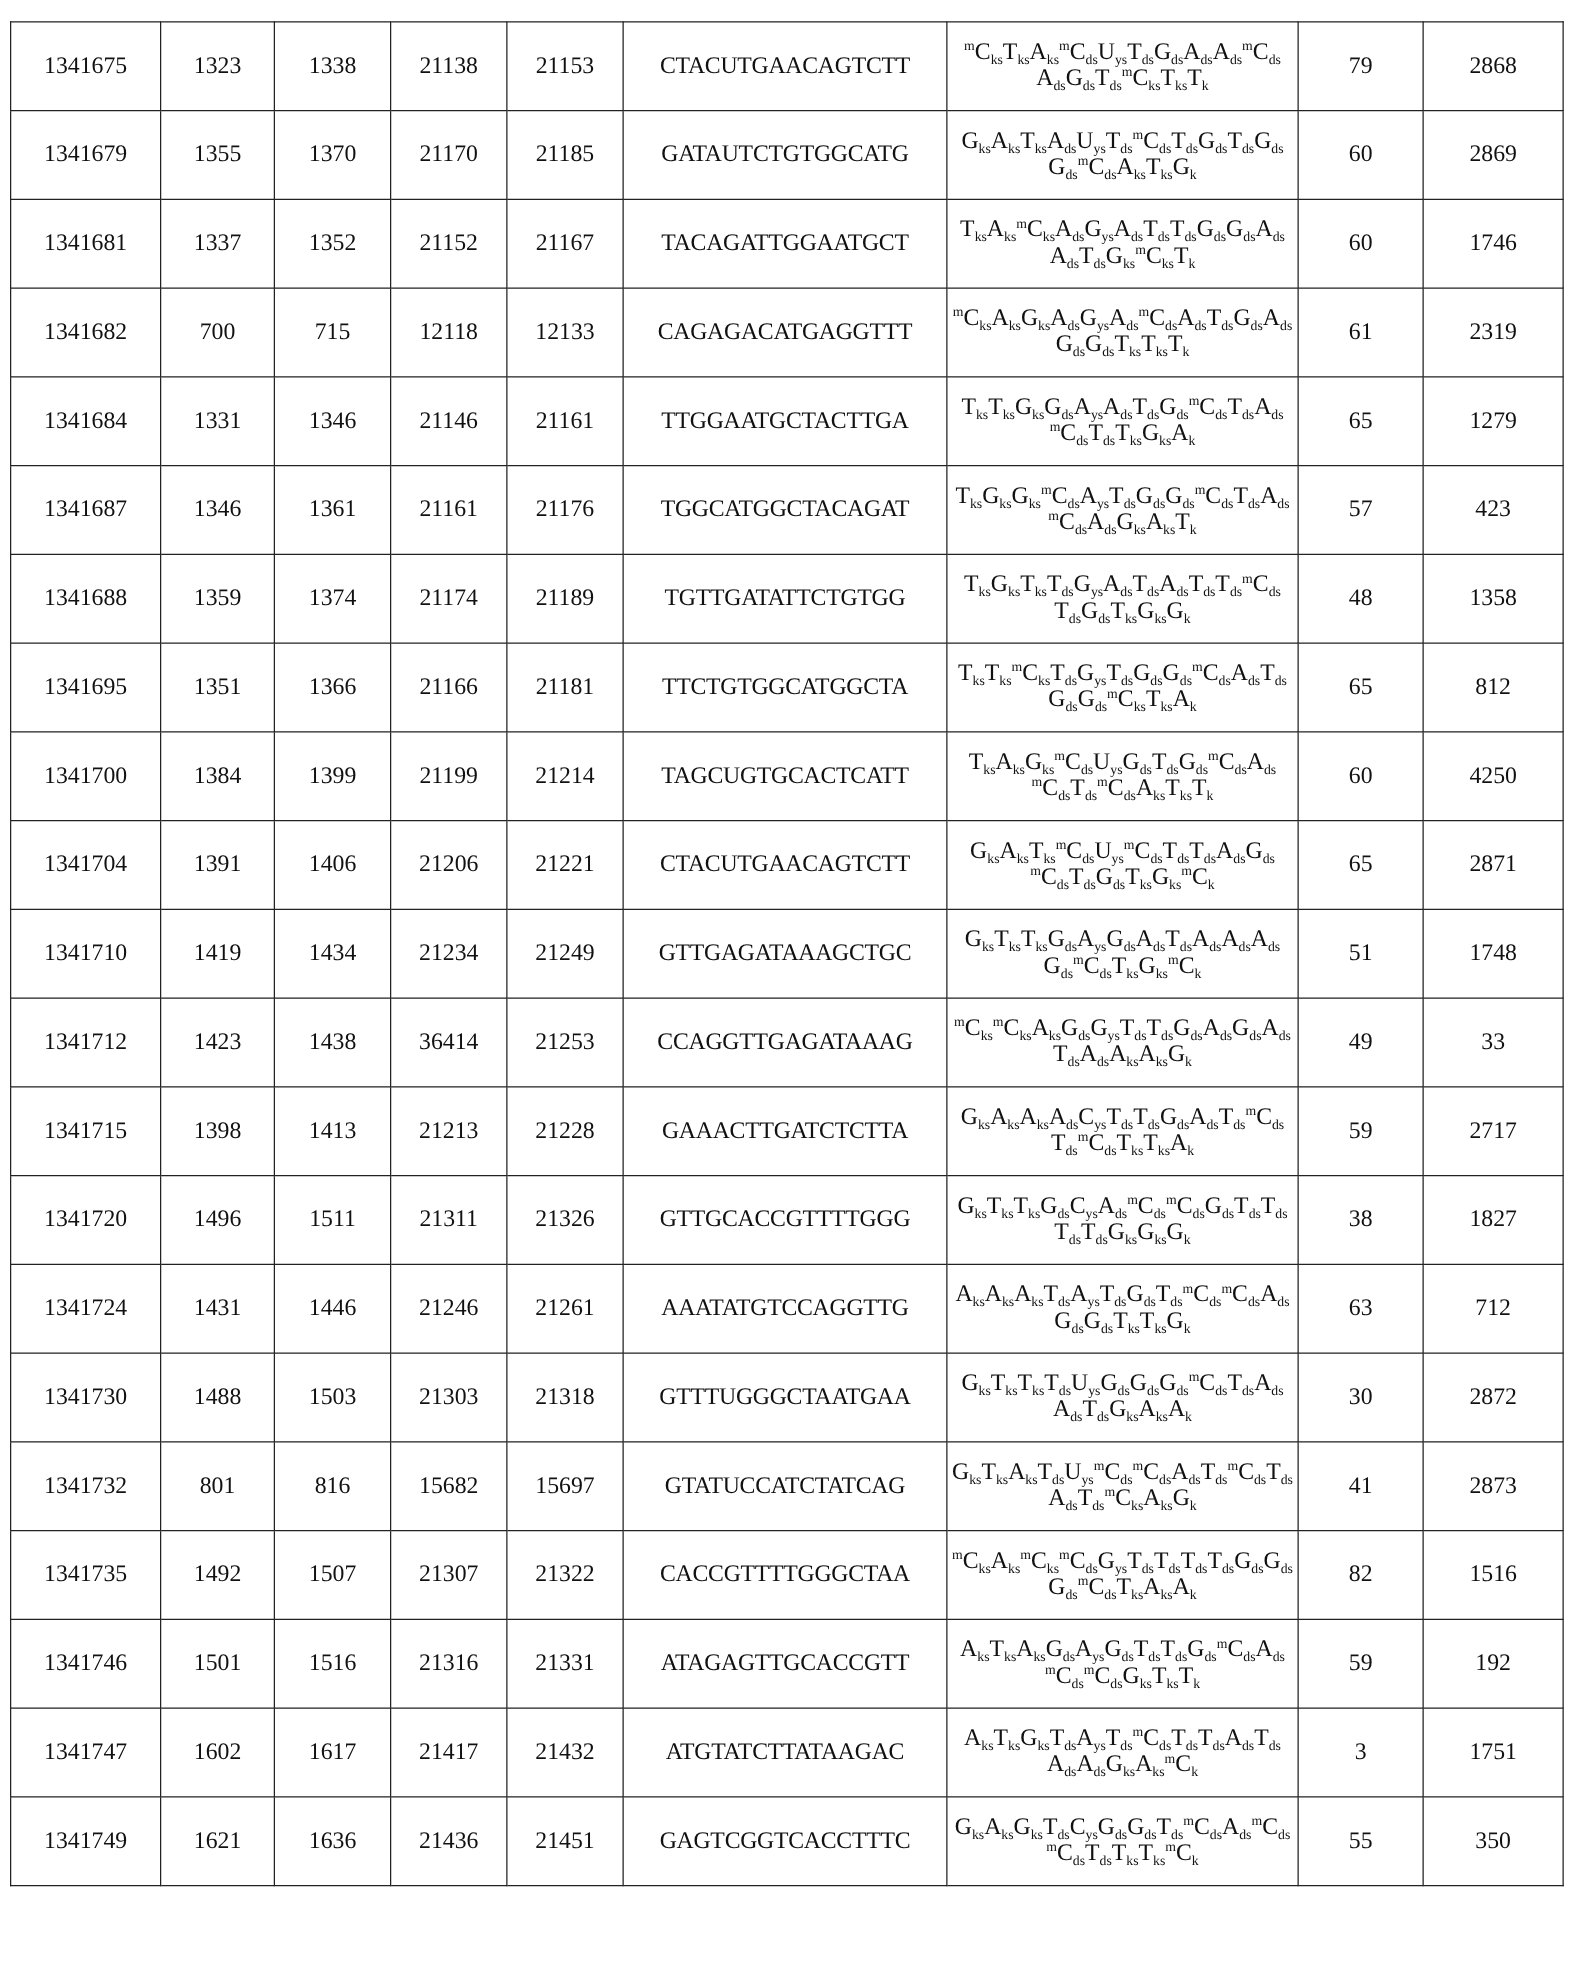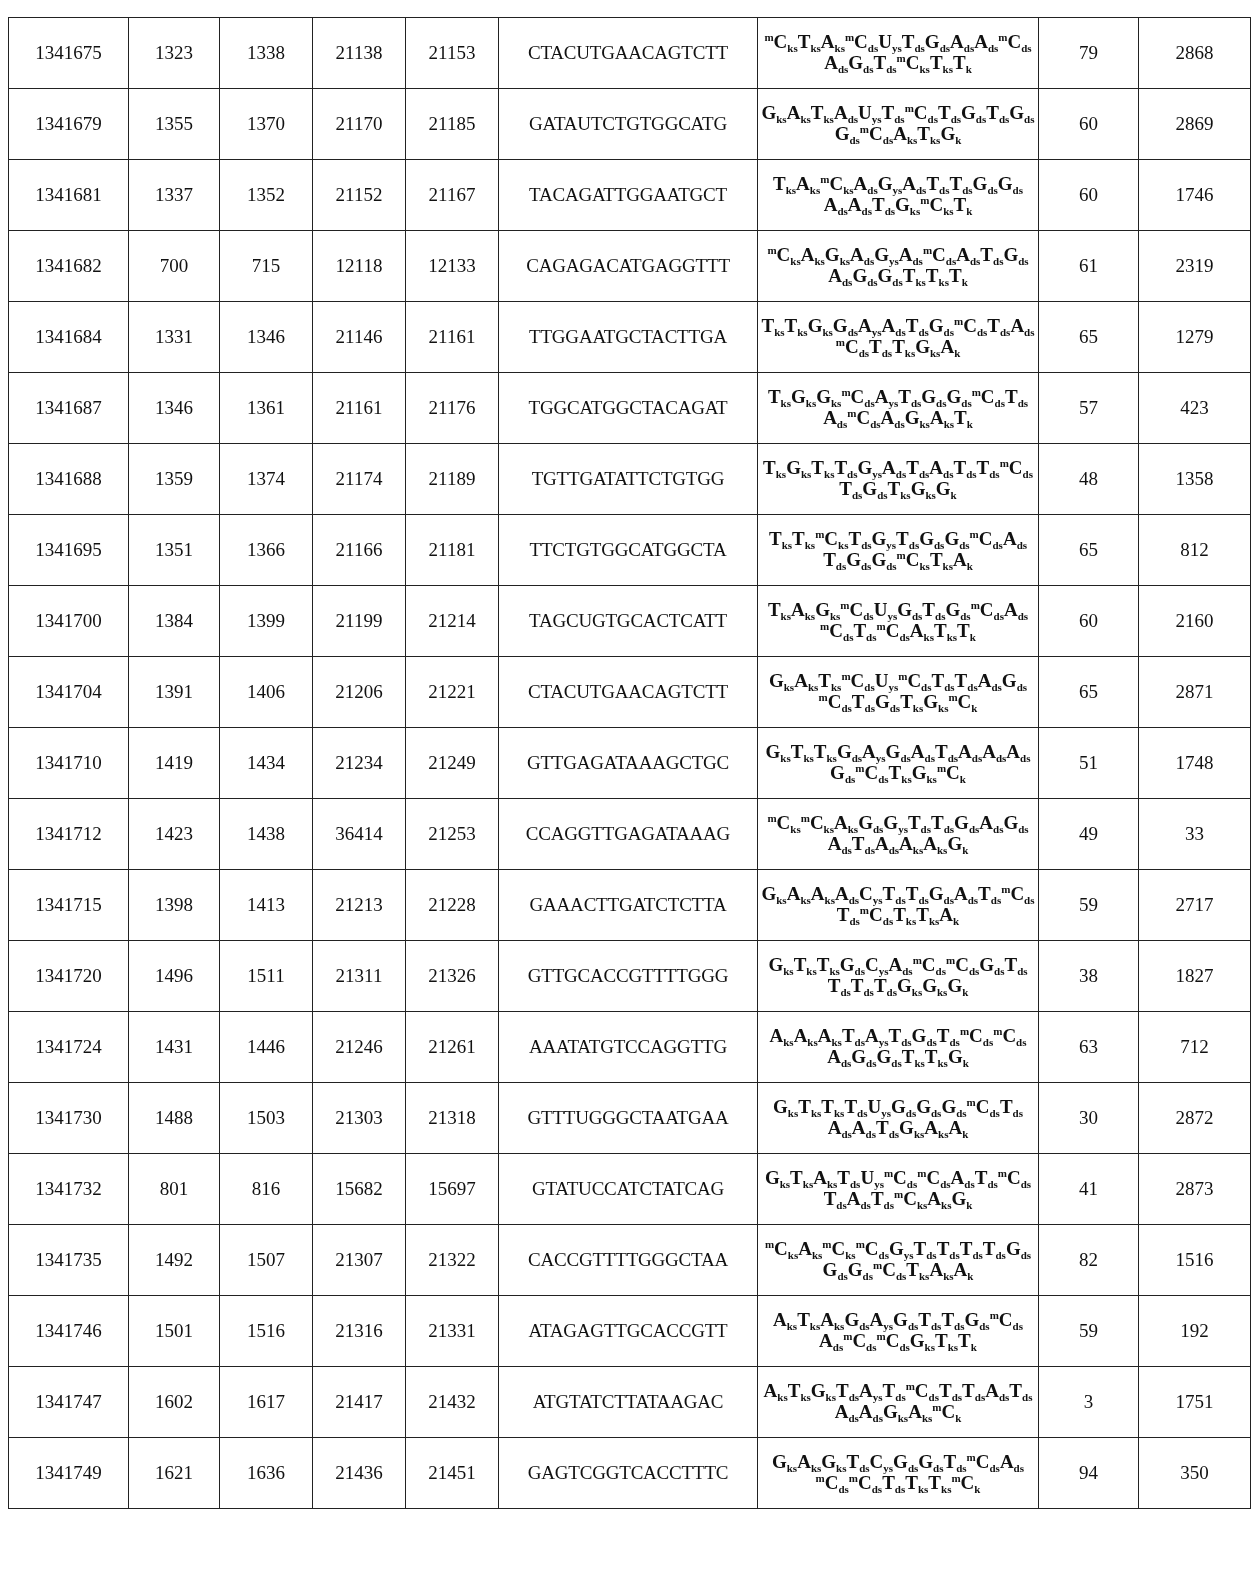--- a/index.html
+++ b/index.html
@@ -3,21 +3,21 @@
 <meta charset="utf-8">
 <style>
   html, body { margin: 0; padding: 0; background: #ffffff; }
   body { width: 1259px; height: 1582px; position: relative; overflow: hidden;
          font-family: "Liberation Serif", "DejaVu Serif", serif; color: #111; }
   table.data { position: absolute; left: 8px; top: 17px; width: 1242px;
                border-collapse: collapse; table-layout: fixed; }
   table.data td { border: 1.5px solid #222; text-align: center; vertical-align: middle;
                   font-size: 19px; padding: 0 3px; height: 70px; line-height: 1.1; }
   td.seq { text-align: left; padding-left: 6px; letter-spacing: -0.2px; white-space: nowrap; }
-  td.chem { font-size: 18px; line-height: 26px; padding: 2px 4px; word-break: break-all; font-weight: bold; }
+  td.chem { font-size: 18px; line-height: 26px; padding: 2px 4px; word-break: break-all; }
   .tok { white-space: nowrap; }
   .tok sup { font-size: 11px; vertical-align: 7px; line-height: 0; }
   .tok sub { font-size: 11px; vertical-align: -4px; line-height: 0; }
   col.c0 { width: 120px; } col.c1 { width: 91px; } col.c2 { width: 93px; }
   col.c3 { width: 93px; } col.c4 { width: 93px; } col.c5 { width: 259px; }
   col.c6 { width: 281px; } col.c7 { width: 100px; } col.c8 { width: 112px; }
 </style>
 </head>
 <body>
 
@@ -124,21 +124,21 @@
   </tr>
       <tr>
     <td>1341700</td>
     <td>1384</td>
     <td>1399</td>
     <td>21199</td>
     <td>21214</td>
     <td class="seq">TAGCUGTGCACTCATT</td>
     <td class="chem"><span class="tok">T<sub>ks</sub></span>​<span class="tok">A<sub>ks</sub></span>​<span class="tok">G<sub>ks</sub></span>​<span class="tok"><sup>m</sup>C<sub>ds</sub></span>​<span class="tok">U<sub>ys</sub></span>​<span class="tok">G<sub>ds</sub></span>​<span class="tok">T<sub>ds</sub></span>​<span class="tok">G<sub>ds</sub></span>​<span class="tok"><sup>m</sup>C<sub>ds</sub></span>​<span class="tok">A<sub>ds</sub></span>​<span class="tok"><sup>m</sup>C<sub>ds</sub></span>​<span class="tok">T<sub>ds</sub></span>​<span class="tok"><sup>m</sup>C<sub>ds</sub></span>​<span class="tok">A<sub>ks</sub></span>​<span class="tok">T<sub>ks</sub></span>​<span class="tok">T<sub>k</sub></span>​</td>
     <td>60</td>
-    <td>2160</td>
+    <td>4250</td>
   </tr>
       <tr>
     <td>1341704</td>
     <td>1391</td>
     <td>1406</td>
     <td>21206</td>
     <td>21221</td>
     <td class="seq">CTACUTGAACAGTCTT</td>
     <td class="chem"><span class="tok">G<sub>ks</sub></span>​<span class="tok">A<sub>ks</sub></span>​<span class="tok">T<sub>ks</sub></span>​<span class="tok"><sup>m</sup>C<sub>ds</sub></span>​<span class="tok">U<sub>ys</sub></span>​<span class="tok"><sup>m</sup>C<sub>ds</sub></span>​<span class="tok">T<sub>ds</sub></span>​<span class="tok">T<sub>ds</sub></span>​<span class="tok">A<sub>ds</sub></span>​<span class="tok">G<sub>ds</sub></span>​<span class="tok"><sup>m</sup>C<sub>ds</sub></span>​<span class="tok">T<sub>ds</sub></span>​<span class="tok">G<sub>ds</sub></span>​<span class="tok">T<sub>ks</sub></span>​<span class="tok">G<sub>ks</sub></span>​<span class="tok"><sup>m</sup>C<sub>k</sub></span>​</td>
     <td>65</td>
@@ -255,17 +255,17 @@
     <td>1751</td>
   </tr>
       <tr>
     <td>1341749</td>
     <td>1621</td>
     <td>1636</td>
     <td>21436</td>
     <td>21451</td>
     <td class="seq">GAGTCGGTCACCTTTC</td>
     <td class="chem"><span class="tok">G<sub>ks</sub></span>​<span class="tok">A<sub>ks</sub></span>​<span class="tok">G<sub>ks</sub></span>​<span class="tok">T<sub>ds</sub></span>​<span class="tok">C<sub>ys</sub></span>​<span class="tok">G<sub>ds</sub></span>​<span class="tok">G<sub>ds</sub></span>​<span class="tok">T<sub>ds</sub></span>​<span class="tok"><sup>m</sup>C<sub>ds</sub></span>​<span class="tok">A<sub>ds</sub></span>​<span class="tok"><sup>m</sup>C<sub>ds</sub></span>​<span class="tok"><sup>m</sup>C<sub>ds</sub></span>​<span class="tok">T<sub>ds</sub></span>​<span class="tok">T<sub>ks</sub></span>​<span class="tok">T<sub>ks</sub></span>​<span class="tok"><sup>m</sup>C<sub>k</sub></span>​</td>
-    <td>94</td>
+    <td>55</td>
     <td>350</td>
   </tr>
     </tbody>
 </table>
 
 </body></html>

